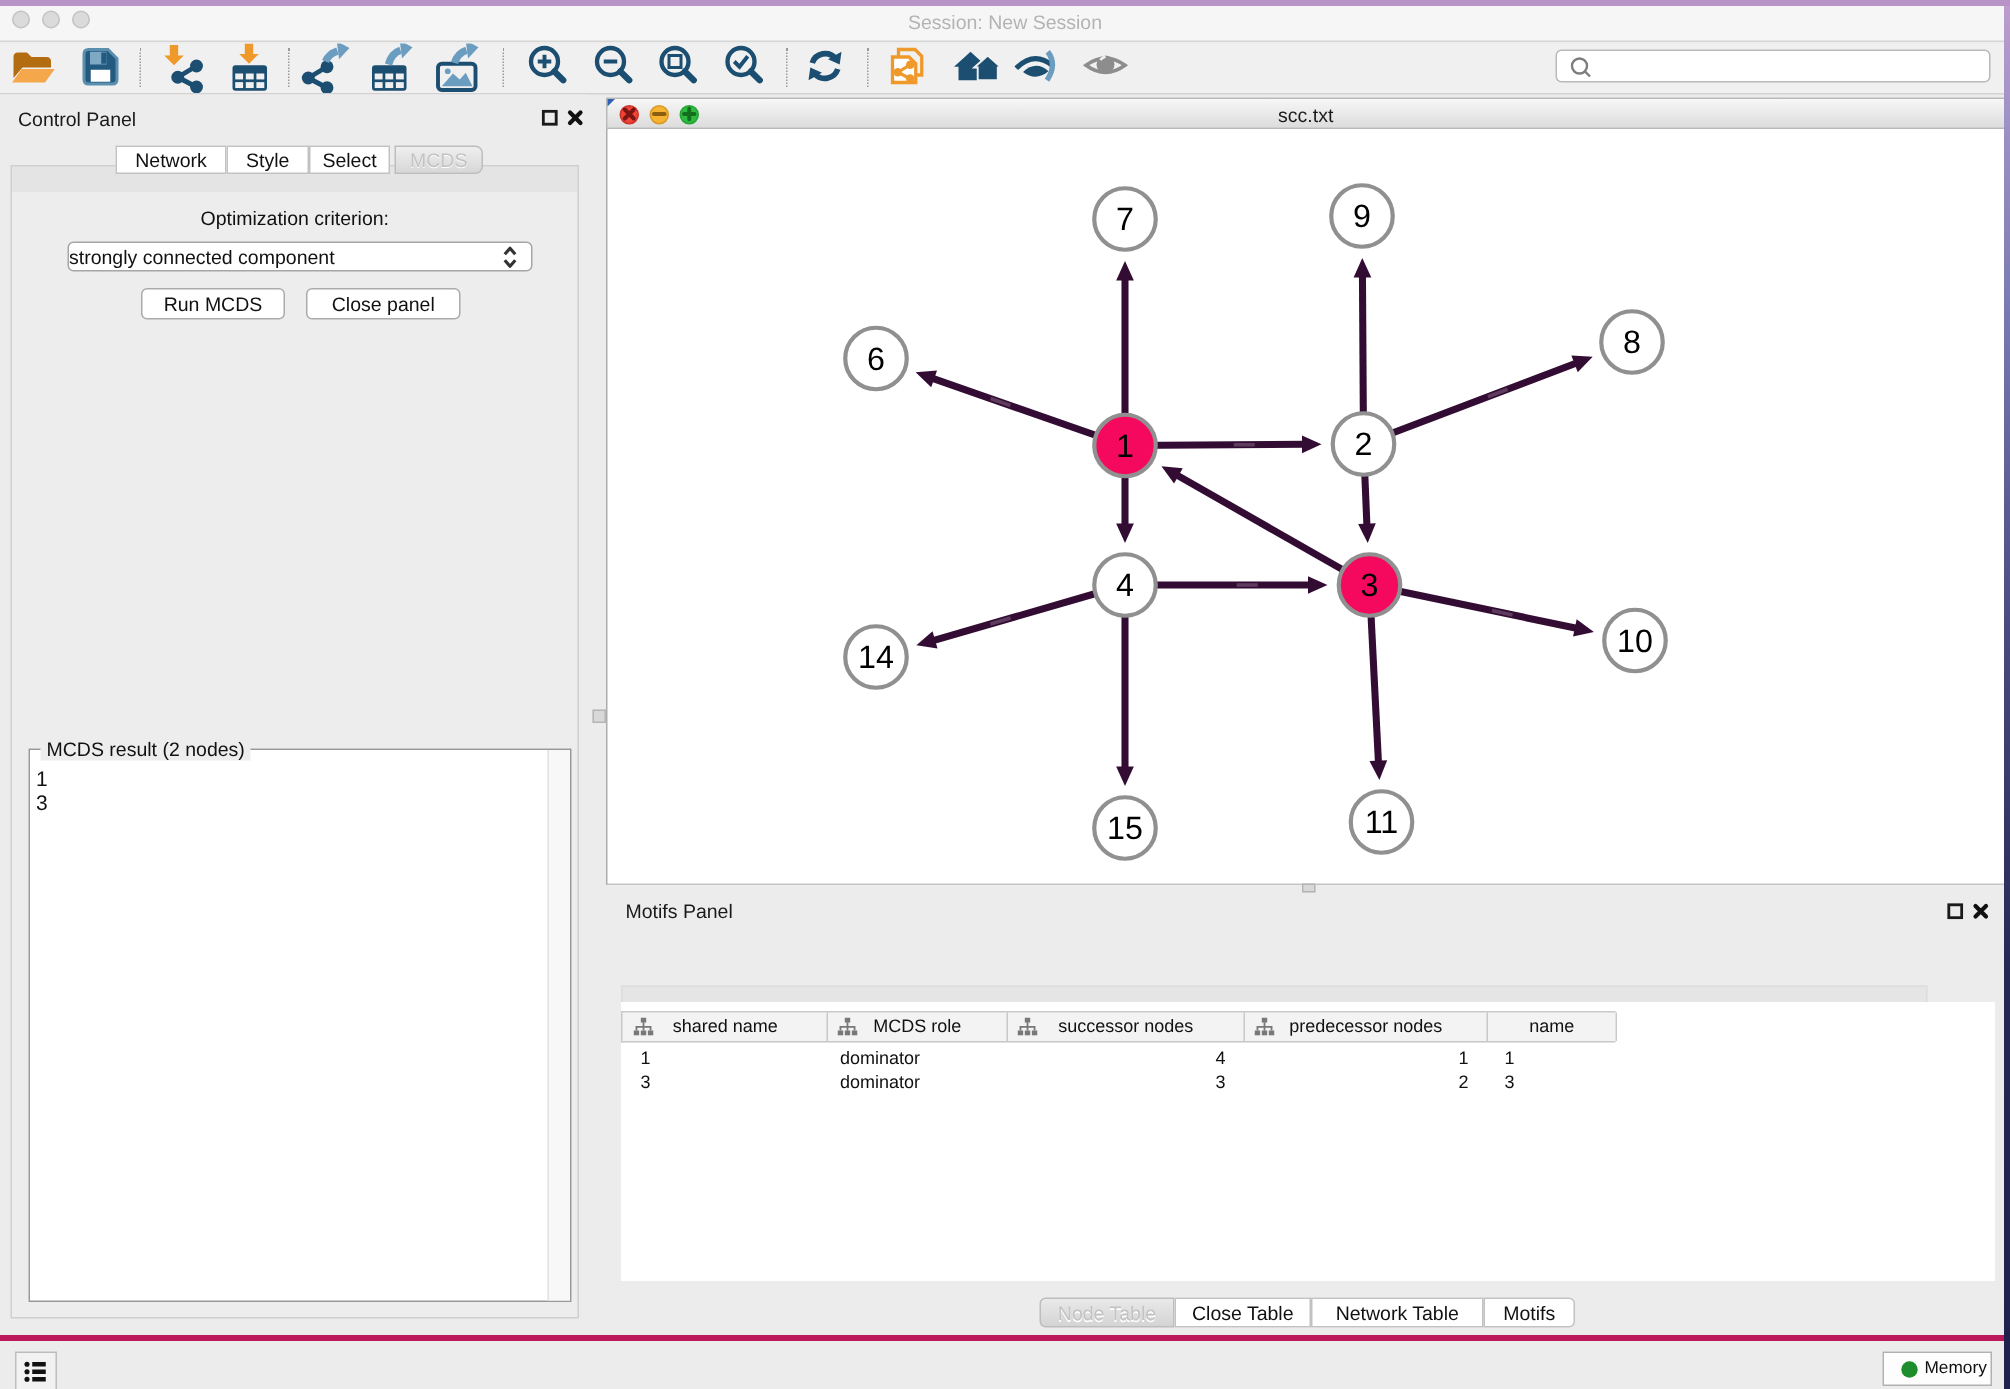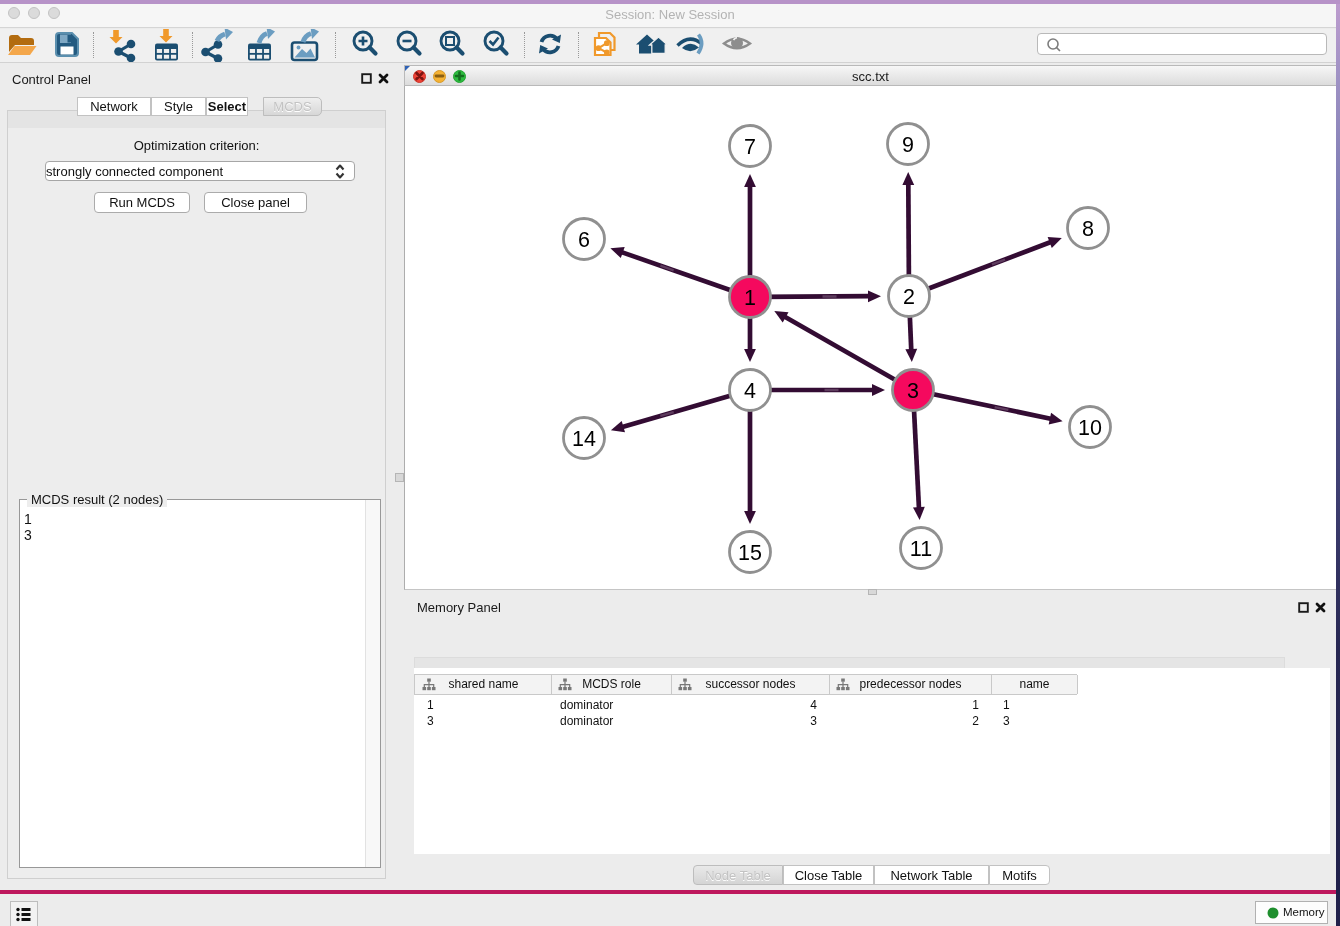--- a/index.html
+++ b/index.html
@@ -169,21 +169,21 @@
 <div id="cp">
   <div id="cp-title">Control Panel</div>
   <svg class="wbtn" width="11" height="11" style="position:absolute;left:361px;top:10px;" viewBox="0 0 11 11">
       <rect x="1.2" y="1.2" width="8.6" height="8.6" fill="none" stroke="#1a1a1a" stroke-width="1.9"></rect>
     </svg>
   <svg class="wbtn" width="11" height="11" style="position:absolute;left:378px;top:10px;" viewBox="0 0 11 11">
       <path d="M2 2 L9 9 M9 2 L2 9" stroke="#111" stroke-width="2.8" stroke-linecap="round"></path>
     </svg>
   <div class="tab" style="left:77px; top:34px; width:74px;">Network</div>
   <div class="tab" style="left:151px; top:34px; width:55px;">Style</div>
-  <div class="tab" style="left:206px; top:34px; width:42px;font-weight:bold;">Select</div>
+  <div class="tab" style="left:206px; top:34px; width:54px;">Select</div>
   <div class="tab sel" style="left:263px; top:34px; width:59px; border-radius:0 5px 5px 0;">MCDS</div>
   <div id="cp-body">
     <div id="opt-label">Optimization criterion:</div>
     <div id="dropdown">strongly connected component
       <svg width="12" height="17" style="position:absolute;right:8px;top:1px;" viewBox="0 0 12 17">
           <path d="M2.5 6.5 L6 2.5 L9.5 6.5" fill="none" stroke="#333" stroke-width="2.1" stroke-linejoin="round"></path>
           <path d="M2.5 10.5 L6 14.5 L9.5 10.5" fill="none" stroke="#333" stroke-width="2.1" stroke-linejoin="round"></path>
         </svg>
     </div>
     <div class="btn" style="left:86px; width:96px;">Run MCDS</div>
@@ -267,21 +267,21 @@
       <circle cx="179" cy="352" r="20.5" fill="#ffffff" stroke="#909090" stroke-width="2.8"></circle>
       <text x="179" y="359.5" text-anchor="middle" font-size="21.5" fill="#000" font-family="Liberation Sans, sans-serif">14</text>
       <circle cx="345" cy="466" r="20.5" fill="#ffffff" stroke="#909090" stroke-width="2.8"></circle>
       <text x="345" y="473.5" text-anchor="middle" font-size="21.5" fill="#000" font-family="Liberation Sans, sans-serif">15</text>
     </svg>
   </div>
 </div>
 <div id="hsplit-handle"></div>
 
 <div id="tp">
-  <div id="tp-title">Memory Panel</div>
+  <div id="tp-title">Motifs Panel</div>
   <svg class="wbtn" width="11" height="11" style="position:absolute;left:894px;top:5px;" viewBox="0 0 11 11">
       <rect x="1.2" y="1.2" width="8.6" height="8.6" fill="none" stroke="#1a1a1a" stroke-width="1.9"></rect>
     </svg>
   <svg class="wbtn" width="11" height="11" style="position:absolute;left:911px;top:5px;" viewBox="0 0 11 11">
       <path d="M2 2 L9 9 M9 2 L2 9" stroke="#111" stroke-width="2.8" stroke-linecap="round"></path>
     </svg>
   <div id="tp-toolbar">
       <div id="TT">
         <svg width="914" height="44" style="position:absolute;left:0;top:0;" xmlns="http://www.w3.org/2000/svg">
   <polygon points="19.5,13.6 22.5,13.6 22.1,16.6 24.8,17.7 26.6,15.3 28.7,17.4 26.3,19.2 27.4,21.9 30.4,21.5 30.4,24.5 27.4,24.1 26.3,26.8 28.7,28.6 26.6,30.7 24.8,28.3 22.1,29.4 22.5,32.4 19.5,32.4 19.9,29.4 17.2,28.3 15.4,30.7 13.3,28.6 15.7,26.8 14.6,24.1 11.6,24.5 11.6,21.5 14.6,21.9 15.7,19.2 13.3,17.4 15.4,15.3 17.2,17.7 19.9,16.6" fill="#111"></polygon>

